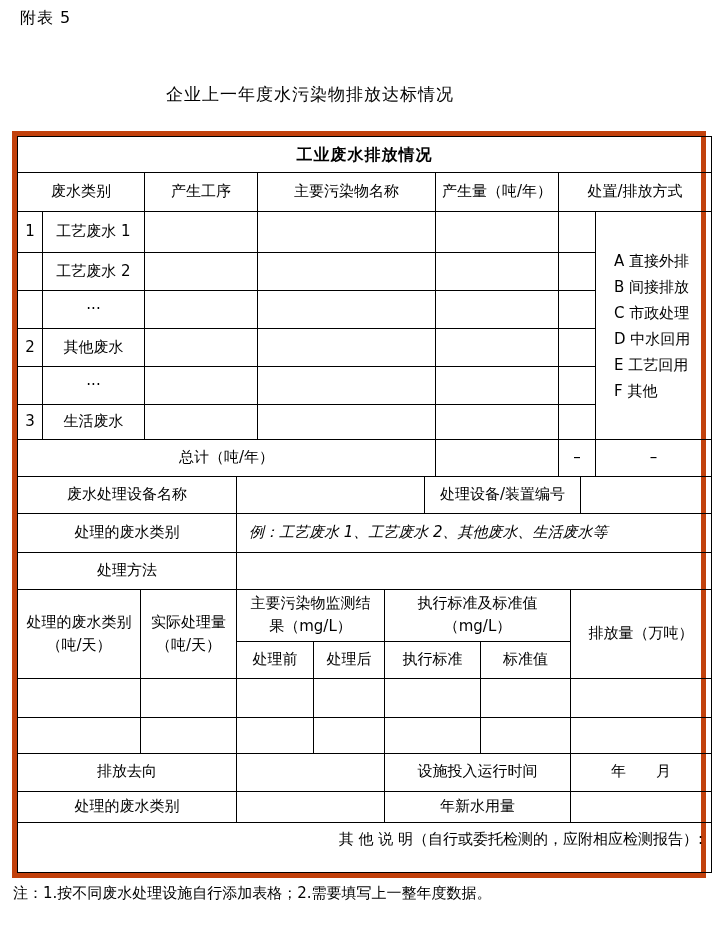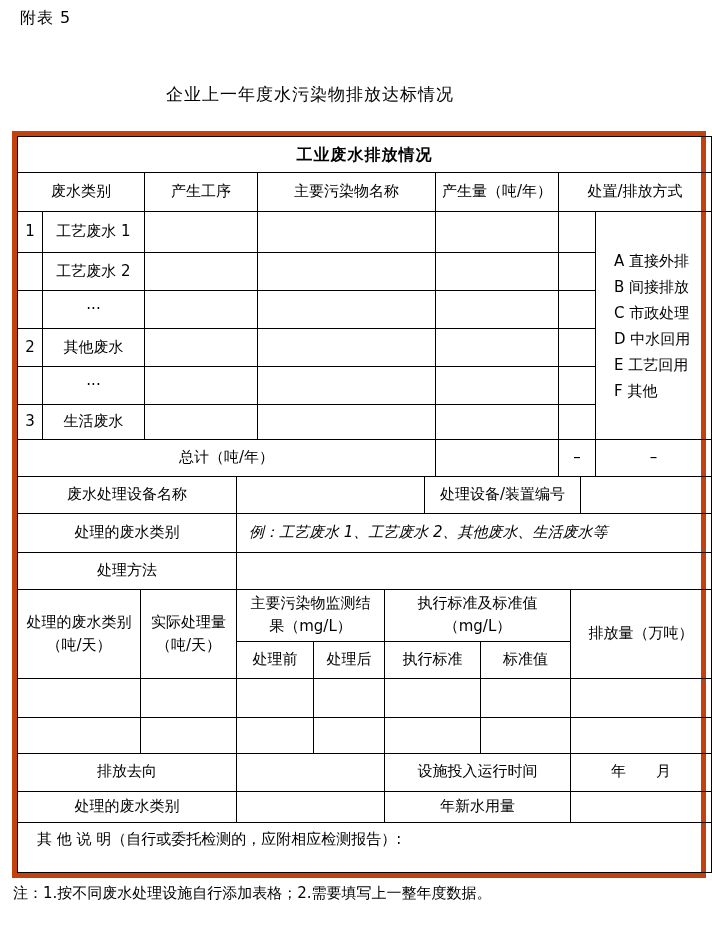--- a/index.html
+++ b/index.html
@@ -25,21 +25,21 @@
     border: 1px solid #000;
     text-align: center; vertical-align: middle;
     padding: 2px; overflow: hidden;
     line-height: 1.45;
   }
   .sec-title { font-weight: bold; font-size: 16px; letter-spacing: 1px; }
   .pre { white-space: pre-line; line-height: 1.55; margin-left: 38px; }
   .opts { text-align: left; padding-left: 18px; }
   .opts div { line-height: 26px; white-space: nowrap; }
   .example { text-align: left; padding-left: 12px; font-style: italic; }
-  .remark { text-align: left; vertical-align: top; padding: 6px 19px; }
+  .remark { text-align: right; vertical-align: top; padding: 6px 8px; }
   .footnote { margin: 6px 0 0 13px; font-size: 15px; }
 </style>
 </head>
 <body>
 
 <div class="sheet">
 
   <div class="doc-label">附表 5</div>
 
   <div class="doc-title">企业上一年度水污染物排放达标情况</div>

